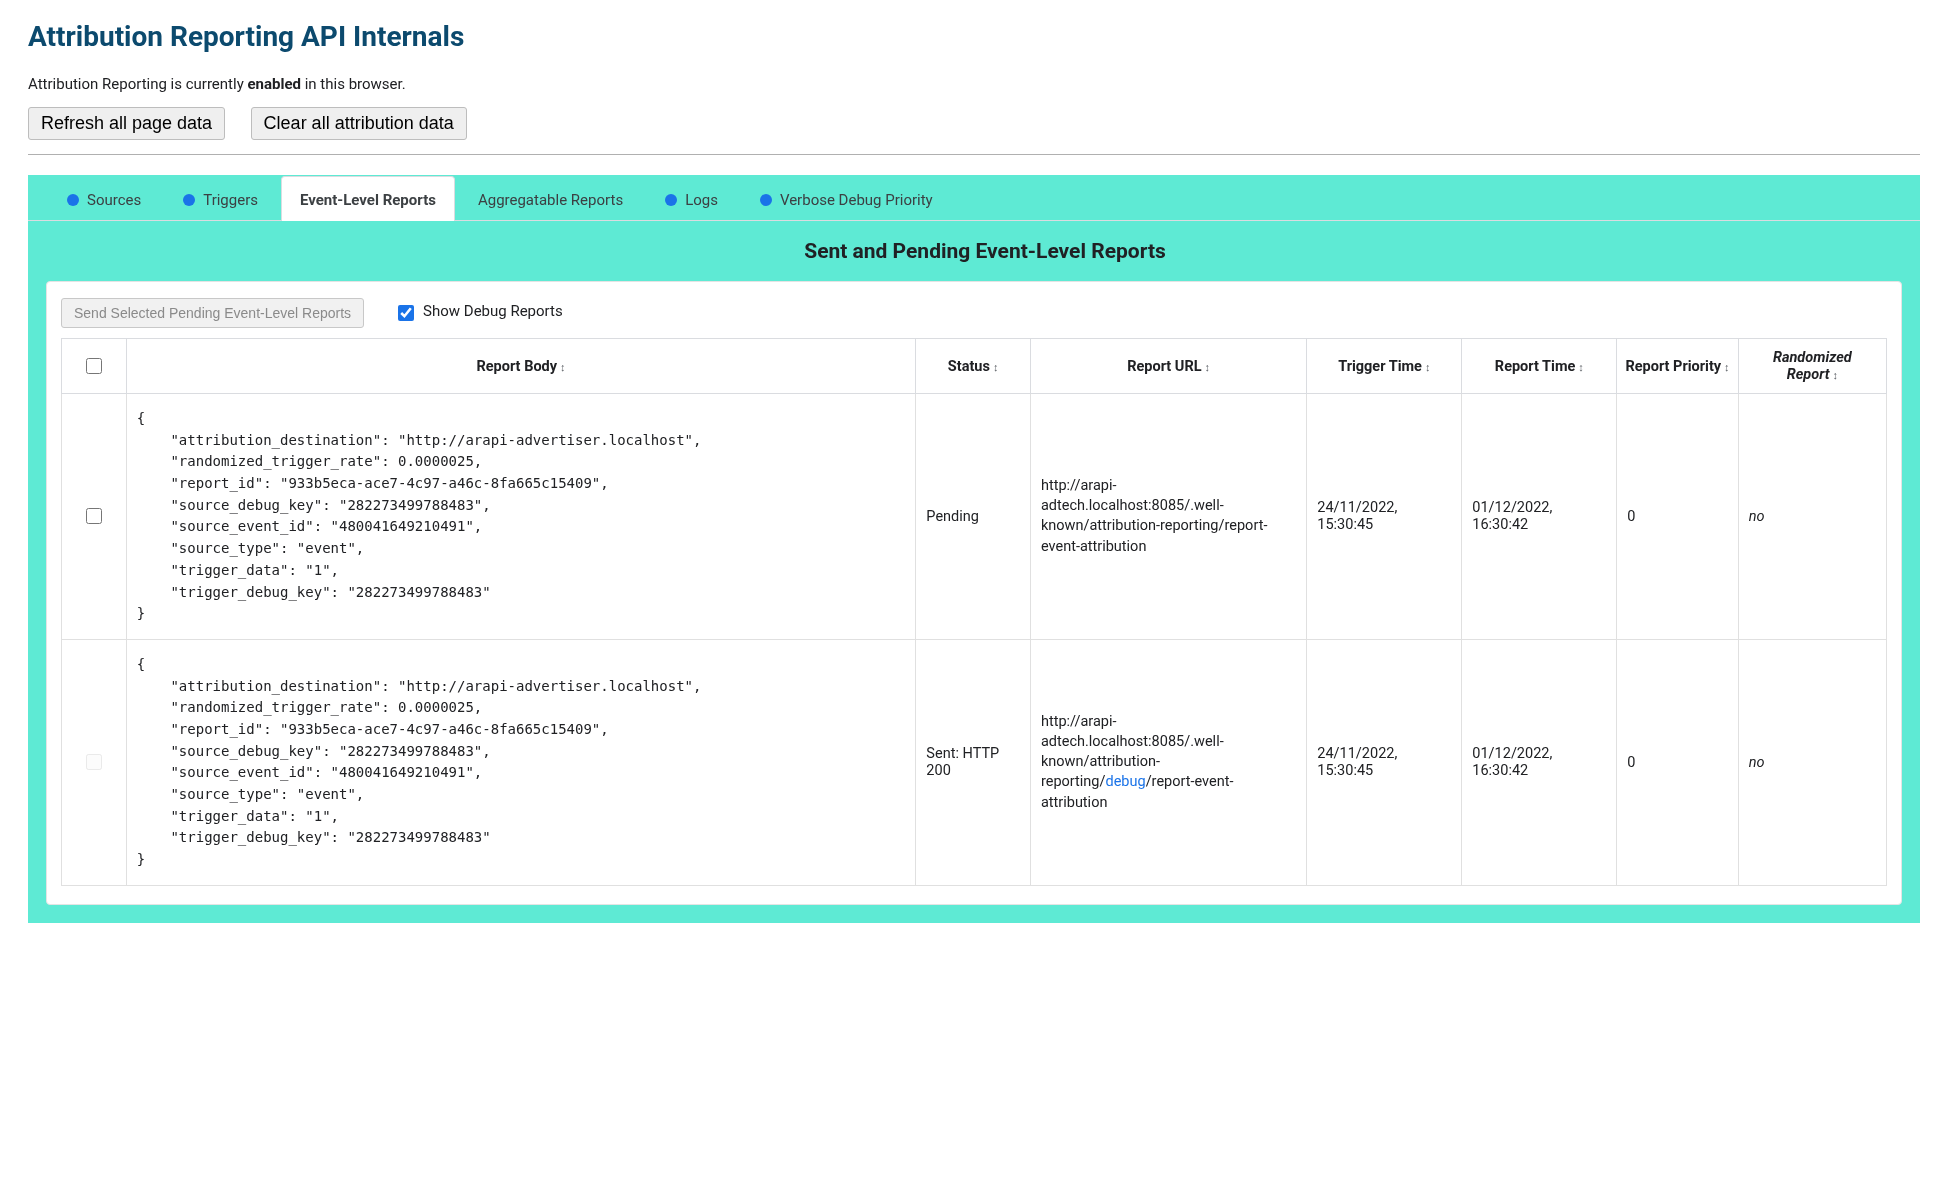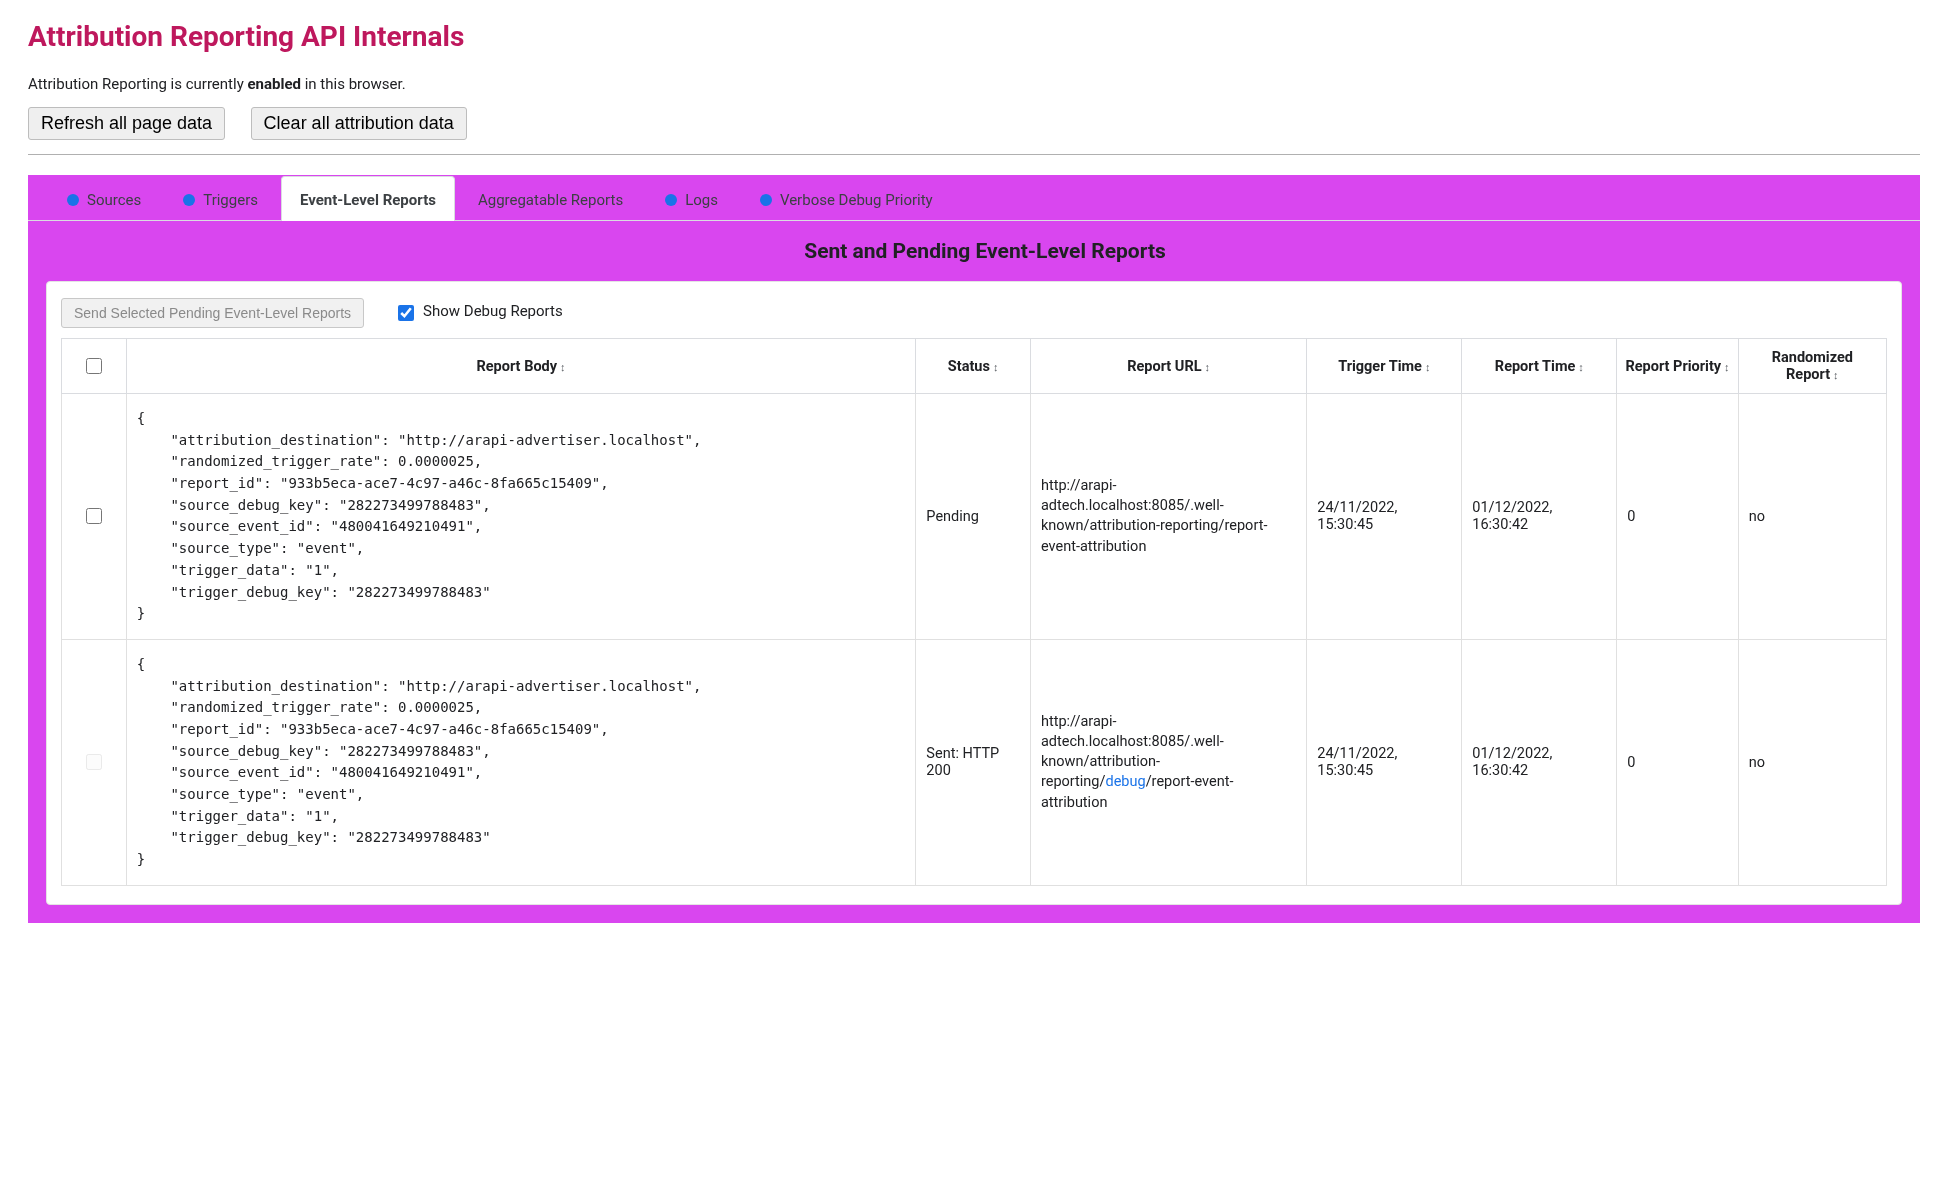--- a/index.html
+++ b/index.html
@@ -7,38 +7,38 @@
     margin: 0;
     padding: 20px 28px;
     font-family: -apple-system, BlinkMacSystemFont, "Segoe UI", Roboto, Arial, sans-serif;
     font-size: 14px;
     color: #202124;
     background: #fff;
   }
   h1 {
     font-size: 28px;
     font-weight: 700;
-    color: #be185d;
+    color: #0c4a6e;
     margin: 0 0 22px 0;
   }
   .status-line { font-size: 15px; margin-bottom: 14px; }
   .status-line .bold { font-weight: 700; }
   .top-buttons { margin-bottom: 14px; }
   .btn {
     background: #efefef;
     border: 1px solid #bdbdbd;
     border-radius: 3px;
     padding: 5px 12px;
     font-size: 18px;
     cursor: pointer;
     margin-right: 22px;
   }
   hr.rule { border: none; border-top: 1px solid #b0b0b0; margin: 0 0 20px 0; }
   .tab-panel-wrap {
-    background: #d946ef;
+    background: #5eead4;
     padding: 0 0 18px 0;
   }
   .tabs {
     display: flex;
     align-items: center;
     border-bottom: 1px solid #dadce0;
     padding: 0 20px;
     gap: 4px;
   }
   .tab {
@@ -115,21 +115,21 @@
     padding: 14px 10px;
     vertical-align: middle;
   }
   .col-check { width: 48px; text-align: center; }
   .col-body  { width: 560px; }
   .col-status{ width: 85px; }
   .col-url   { width: 205px; }
   .col-ttime { width: 115px; }
   .col-rtime { width: 115px; }
   .col-prio  { width: 90px; }
-  .col-rand  { width: 110px; }
+  .col-rand  { width: 110px; font-style: italic; }
   .pre-body {
     font-family: ui-monospace, SFMono-Regular, Menlo, Consolas, monospace;
     white-space: pre;
     font-size: 14px;
     line-height: 1.55;
     margin: 0;
     color: #202124;
   }
   .url-text { word-break: break-word; line-height: 1.4; }
   .debug-link { color: #1a73e8; }

